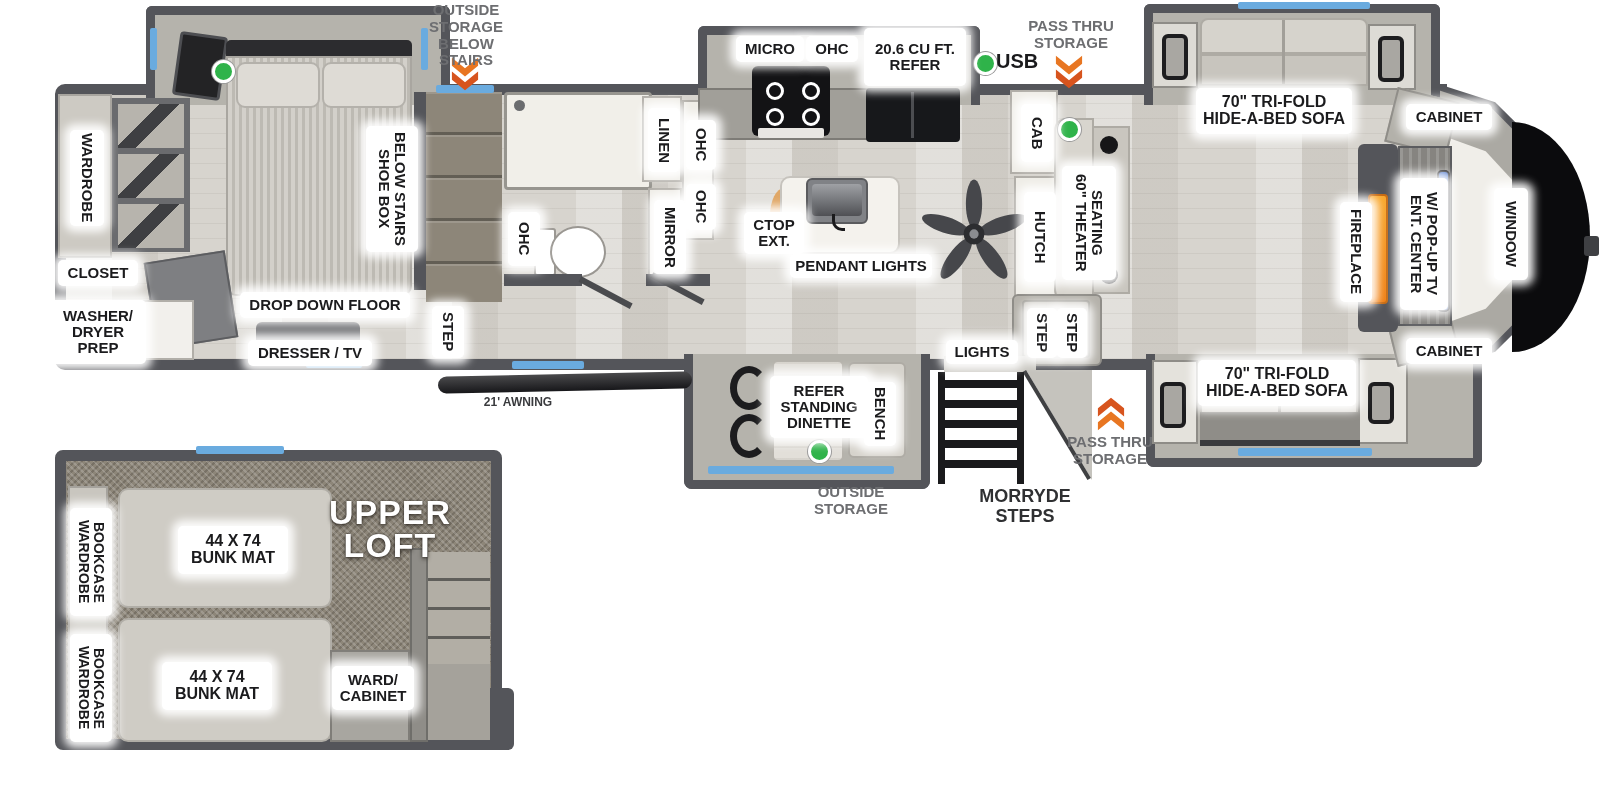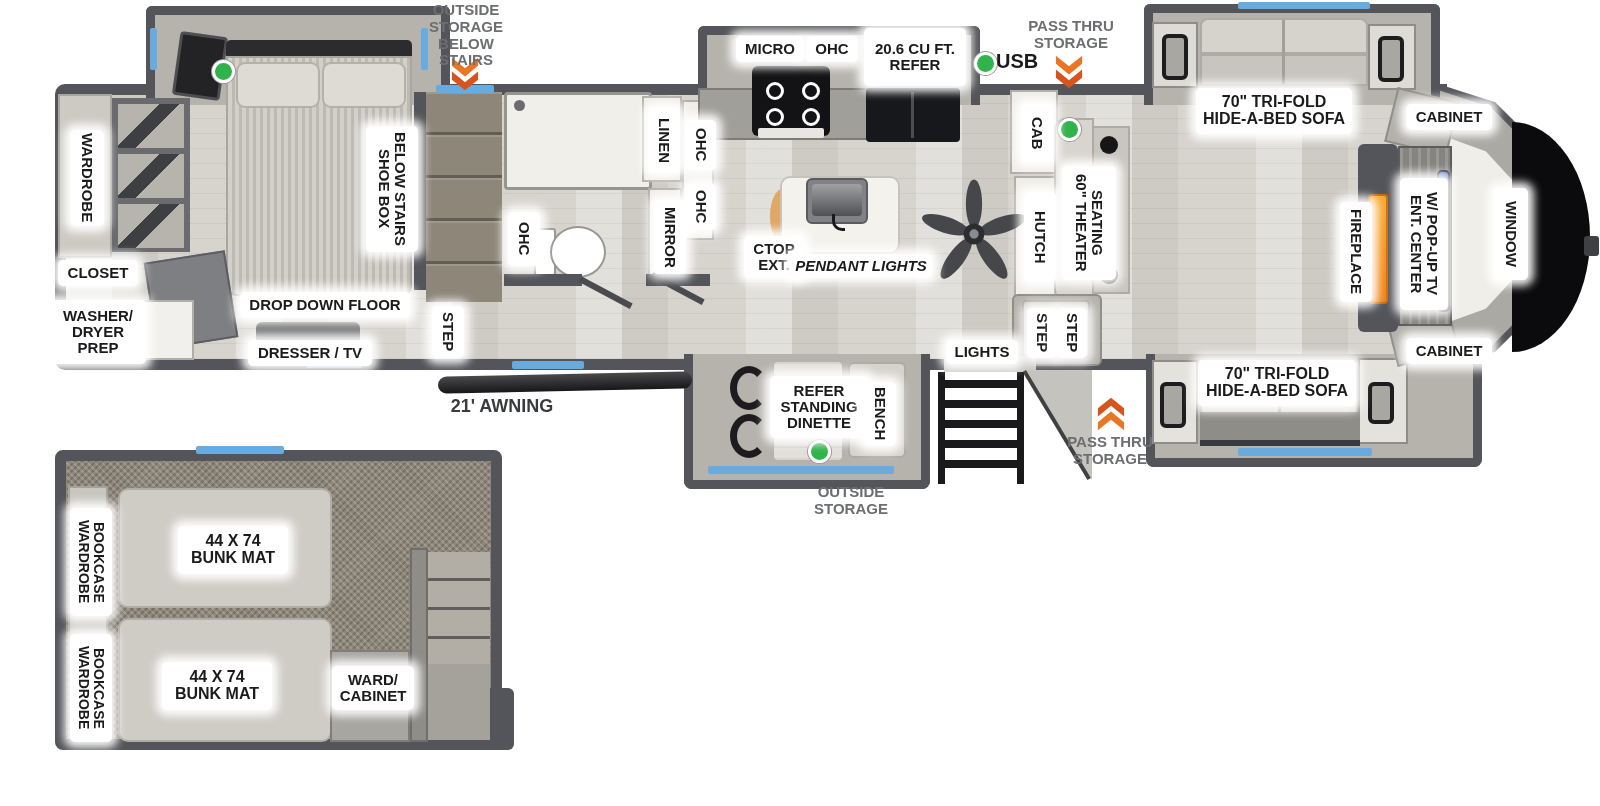--- a/index.html
+++ b/index.html
@@ -220,23 +220,25 @@
   </div>
   <span class="dot" style="left:974px;top:52px;"></span>
 
   <div class="note" style="left:414px;top:2px;width:104px;">OUTSIDE
 STORAGE
 BELOW
 STAIRS</div>
   <div class="note darknote" style="left:996px;top:50px;width:56px;font-size:20px;color:#1a1a1c;text-align:left;">USB</div>
   <div class="note" style="left:1024px;top:18px;width:94px;">PASS THRU
 STORAGE</div>
-  <div class="note darknote" style="left:444px;top:396px;width:116px;font-size:18px;">21' AWNING</div>
+  <div class="note darknote" style="left:460px;top:396px;width:116px;font-size:12px;">21' AWNING</div>
   <div class="note" style="left:806px;top:484px;width:90px;">OUTSIDE
 STORAGE</div>
+  <div class="note darknote" style="left:945px;top:486px;width:160px;font-size:18px;color:#2f3032;">MORRYDE
+STEPS</div>
   <div class="note" style="left:1058px;top:434px;width:104px;">PASS THRU
 STORAGE</div>
 
   <div class="label vlabel" style="left:70px;top:130px;width:28px;height:94px;">WARDROBE</div>
   <div class="label vlabel" style="left:366px;top:126px;width:46px;height:124px;">SHOE BOX
 BELOW STAIRS</div>
   <div class="label" style="left:58px;top:260px;width:74px;height:24px;">CLOSET</div>
   <div class="label" style="left:50px;top:300px;width:90px;height:62px;">WASHER/
 DRYER
 PREP</div>
@@ -247,23 +249,23 @@
   <div class="label vlabel" style="left:648px;top:108px;width:26px;height:62px;">LINEN</div>
   <div class="label vlabel" style="left:686px;top:120px;width:24px;height:48px;">OHC</div>
   <div class="label vlabel" style="left:686px;top:184px;width:24px;height:44px;">OHC</div>
   <div class="label vlabel" style="left:654px;top:200px;width:26px;height:72px;">MIRROR</div>
   <div class="label vlabel" style="left:508px;top:212px;width:26px;height:52px;">OHC</div>
 
   <div class="label" style="left:736px;top:36px;width:62px;height:24px;">MICRO</div>
   <div class="label" style="left:806px;top:36px;width:46px;height:24px;">OHC</div>
   <div class="label" style="left:864px;top:28px;width:96px;height:56px;">20.6 CU FT.
 REFER</div>
-  <div class="label" style="left:744px;top:212px;width:54px;height:40px;margin-top:24px;">CTOP
+  <div class="label" style="left:744px;top:212px;width:54px;height:40px;">CTOP
 EXT.</div>
-  <div class="label" style="left:790px;top:254px;width:136px;height:22px;font-style:italic;">PENDANT LIGHTS</div>
+  <div class="label" style="left:790px;top:254px;width:136px;height:22px;">PENDANT LIGHTS</div>
   <div class="label vlabel" style="left:1021px;top:104px;width:26px;height:56px;">CAB</div>
   <div class="label vlabel" style="left:1024px;top:192px;width:26px;height:88px;">HUTCH</div>
 
   <div class="label vlabel" style="left:1062px;top:166px;width:48px;height:112px;">60" THEATER
 SEATING</div>
   <div class="label" style="left:1196px;top:88px;width:150px;height:44px;font-size:16px;">70" TRI-FOLD
 HIDE-A-BED SOFA</div>
   <div class="label" style="left:1198px;top:360px;width:152px;height:44px;font-size:16px;">70" TRI-FOLD
 HIDE-A-BED SOFA</div>
   <div class="label" style="left:1406px;top:104px;width:80px;height:24px;">CABINET</div>
@@ -274,20 +276,22 @@
   <div class="label vlabel" style="left:1494px;top:188px;width:28px;height:90px;">WINDOW</div>
   <div class="label vlabel" style="left:1027px;top:308px;width:24px;height:48px;">STEP</div>
   <div class="label vlabel" style="left:1057px;top:308px;width:24px;height:48px;">STEP</div>
   <div class="label" style="left:946px;top:340px;width:66px;height:22px;">LIGHTS</div>
 
   <div class="label" style="left:770px;top:376px;width:92px;height:60px;">REFER
 STANDING
 DINETTE</div>
   <div class="label vlabel" style="left:864px;top:382px;width:26px;height:62px;">BENCH</div>
 
+  <div class="biglofttext" style="left:328px;top:496px;width:124px;">UPPER
+LOFT</div>
   <div class="label" style="left:178px;top:526px;width:104px;height:46px;font-size:16px;">44 X 74
 BUNK MAT</div>
   <div class="label" style="left:162px;top:662px;width:104px;height:46px;font-size:16px;">44 X 74
 BUNK MAT</div>
   <div class="label vlabel" style="left:70px;top:508px;width:36px;height:106px;font-size:14px;">WARDROBE
 BOOKCASE</div>
   <div class="label vlabel" style="left:70px;top:634px;width:36px;height:106px;font-size:14px;">WARDROBE
 BOOKCASE</div>
   <div class="label" style="left:332px;top:666px;width:76px;height:42px;">WARD/
 CABINET</div>

